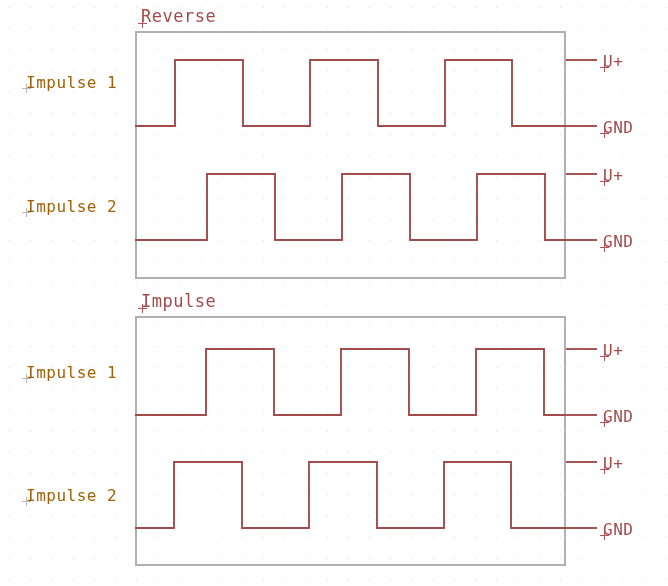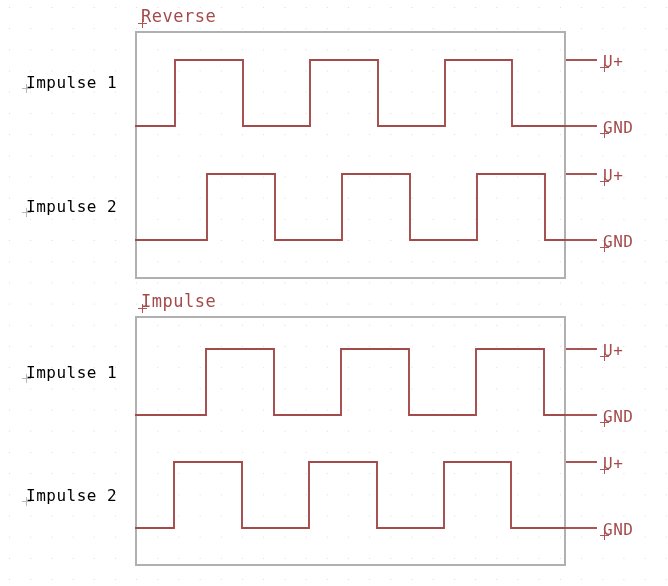--- a/index.html
+++ b/index.html
@@ -40,21 +40,21 @@
     position: absolute;
     color: #a34b4b;
     font-size: 17px;
     letter-spacing: 0.5px;
     white-space: nowrap;
     line-height: 1;
   }
 
   .sig-label {
     position: absolute;
-    color: #000000;
+    color: #a16207;
     font-size: 16px;
     letter-spacing: 0.5px;
     white-space: nowrap;
     line-height: 1;
   }
 
   .level-label {
     position: absolute;
     color: #a34b4b;
     font-size: 16px;

